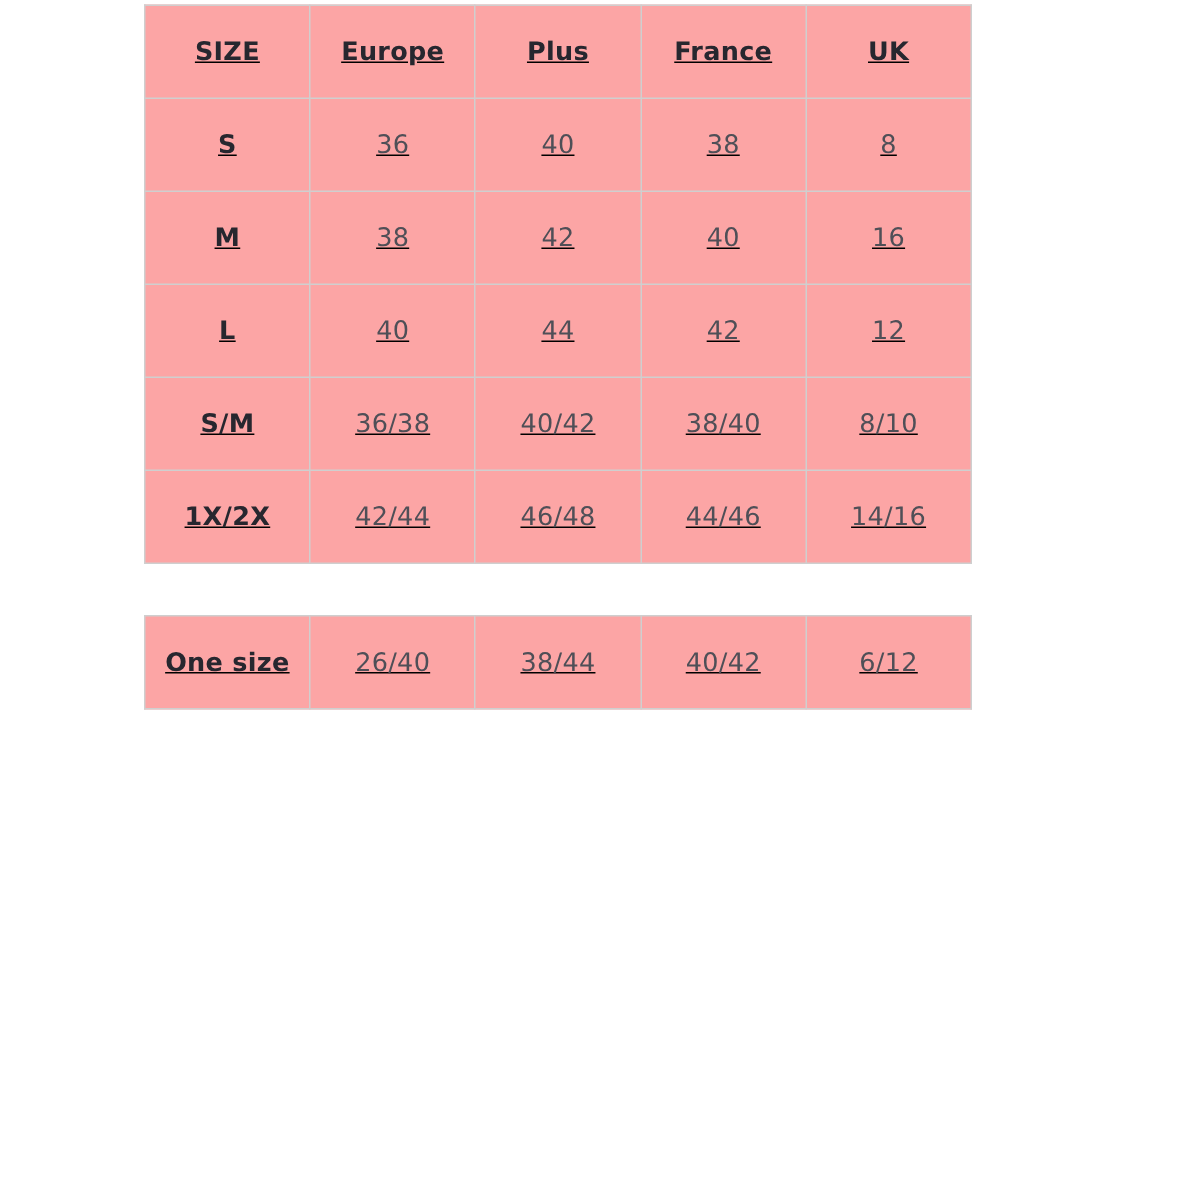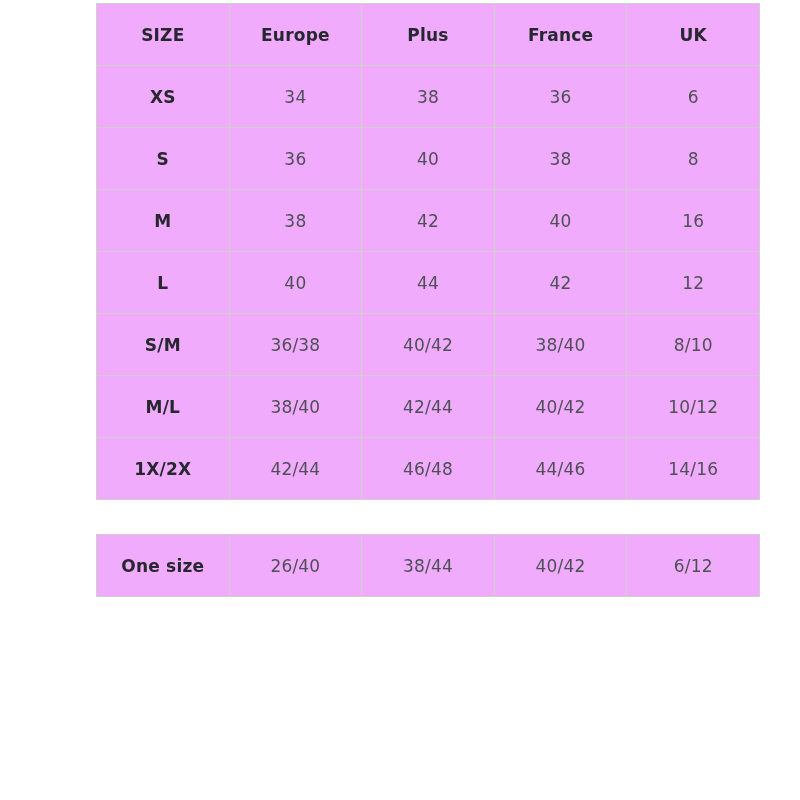--- a/index.html
+++ b/index.html
@@ -14,24 +14,25 @@
     background: #ffffff;
     position: relative;
   }
   .tables-wrap {
     position: absolute;
     left: 96px;
     top: 3px;
     width: 584px;
   }
   table.size-table {
-    width: 664px;
+    width: 552px;
     border-collapse: collapse;
     table-layout: fixed;
-    background: #f0abfc;
+    background: #fca5a5;
+    text-decoration: underline;
   }
   table.size-table th,
   table.size-table td {
     border: 1px solid #cfcfcf;
     width: 20%;
     height: 62px;
     text-align: center;
     vertical-align: middle;
     font-size: 17px;
     letter-spacing: 0.2px;
@@ -59,27 +60,20 @@
         <tr id="main-header-row">
             <th>SIZE</th>
             <th>Europe</th>
             <th>Plus</th>
             <th>France</th>
             <th>UK</th>
           </tr>
       </thead>
       <tbody id="main-table-body">
           <tr>
-            <th>XS</th>
-            <td>34</td>
-            <td>38</td>
-            <td>36</td>
-            <td>6</td>
-          </tr>
-          <tr>
             <th>S</th>
             <td>36</td>
             <td>40</td>
             <td>38</td>
             <td>8</td>
           </tr>
           <tr>
             <th>M</th>
             <td>38</td>
             <td>42</td>
@@ -92,27 +86,20 @@
             <td>44</td>
             <td>42</td>
             <td>12</td>
           </tr>
           <tr>
             <th>S/M</th>
             <td>36/38</td>
             <td>40/42</td>
             <td>38/40</td>
             <td>8/10</td>
-          </tr>
-          <tr>
-            <th>M/L</th>
-            <td>38/40</td>
-            <td>42/44</td>
-            <td>40/42</td>
-            <td>10/12</td>
           </tr>
           <tr>
             <th>1X/2X</th>
             <td>42/44</td>
             <td>46/48</td>
             <td>44/46</td>
             <td>14/16</td>
           </tr>
         </tbody>
     </table>

